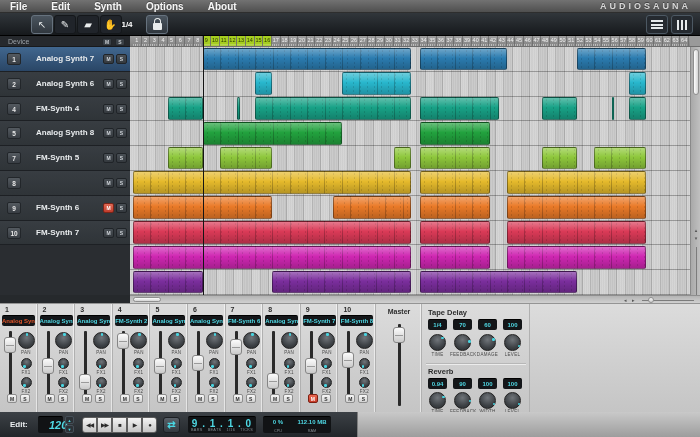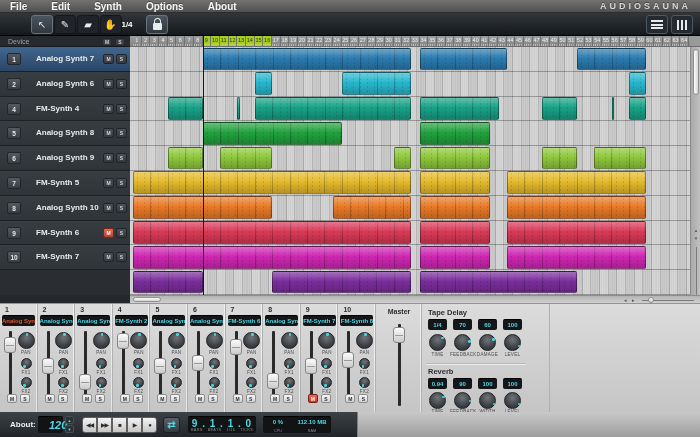--- a/index.html
+++ b/index.html
@@ -117,21 +117,21 @@
   .kdot{position:absolute;width:2.6px;height:2.6px;border-radius:50%;background:#49d6e2;}
   .klabel{position:absolute;font-size:4.5px;color:#4a4a4a;text-align:center;letter-spacing:.3px;}
   .msrow{position:absolute;top:90px;left:7px;display:flex;gap:3px;}
   .msbtn{width:10px;height:9px;border-radius:2px;background:linear-gradient(#f7f7f7,#d3d3d3);
     border:1px solid #8d8d8d;color:#333;font-size:5px;font-weight:bold;text-align:center;line-height:8px;}
   .msbtn.mute-on{background:linear-gradient(#ec6a52,#c63a28);border-color:#7e2013;color:#fff;}
   #master-strip{position:absolute;left:376px;top:0;width:46px;height:109px;border-right:1px solid #b0b0b0;
     box-shadow:inset -1px 0 0 rgba(255,255,255,.55);}
   #master-label{position:absolute;left:0;top:4px;width:46px;text-align:center;font-size:7px;font-weight:bold;color:#2d2d2d;}
   
-  #fx-panel{position:absolute;left:422px;top:0;width:128px;height:109px;border-right:1px solid #b0b0b0;}
+  #fx-panel{position:absolute;left:422px;top:0;width:108px;height:109px;border-right:1px solid #b0b0b0;}
   .fx-title{position:absolute;left:6px;font-size:7.5px;font-weight:bold;color:#2d2d2d;}
   .fx-display{position:absolute;width:19px;height:11px;border-radius:2px;background:#141619;border-top:1px solid #000;
     color:#4fd8e4;font-size:6px;font-weight:bold;text-align:center;line-height:10px;}
   .fx-divider{position:absolute;left:4px;width:100px;height:1px;background:#b7b7b7;box-shadow:0 1px 0 rgba(255,255,255,.6);}
 
   
   #bottombar{position:absolute;left:0;top:412px;width:700px;height:25px;
     background:linear-gradient(#c9c9c9,#9d9d9d);}
   #bottombar-dark{position:absolute;left:0;top:0;width:358px;height:25px;
     background:linear-gradient(#3c4146,#22262a);border-right:1px solid #7e7e7e;}
@@ -223,34 +223,27 @@
         <div class="tms m">M</div>
         <div class="tms s">S</div>
       </div>
       <div class="trow">
         <div class="tnum">5</div>
         <div class="tname">Analog Synth 8</div>
         <div class="tms m">M</div>
         <div class="tms s">S</div>
       </div>
       <div class="trow">
-        <div class="tnum">6</div>
-        <div class="tname">Analog Synth 9</div>
-        <div class="tms m">M</div>
-        <div class="tms s">S</div>
-      </div>
-      <div class="trow">
         <div class="tnum">7</div>
         <div class="tname">FM-Synth 5</div>
         <div class="tms m">M</div>
         <div class="tms s">S</div>
       </div>
       <div class="trow">
         <div class="tnum">8</div>
-        <div class="tname">Analog Synth 10</div>
         <div class="tms m">M</div>
         <div class="tms s">S</div>
       </div>
       <div class="trow">
         <div class="tnum">9</div>
         <div class="tname">FM-Synth 6</div>
         <div class="tms m mute-on">M</div>
         <div class="tms s">S</div>
       </div>
       <div class="trow">
@@ -679,21 +672,21 @@
           <div class="knob" style="left: 82px; top: 87.5px; width: 17px; height: 17px;">
             <div class="kdot" style="left: 12.656px; top: 10.35px;"></div>
           </div>
           <div class="klabel" style="left: 78px; top: 105px; width: 25px;">LEVEL</div>
         </div>
     </div>
   </div>
 
   <div id="bottombar">
     <div id="bottombar-dark">
-      <span id="tempo-label">About:</span>
+      <span id="tempo-label">Edit:</span>
       <div id="tempo-display">120</div>
       <div class="spin" style="top:4px;">▲</div>
       <div class="spin" style="top:13px;">▼</div>
       <div id="transport-buttons"></div>
       <div id="loop-btn">⇄</div>
       <div class="bar-display" id="pos-display">
         <div id="pos-value">9 . 1 . 1 . 0</div>
         <div class="cap-row" id="pos-caps">
             <div class="cap">BARS</div>
             <div class="cap">BEATS</div>

